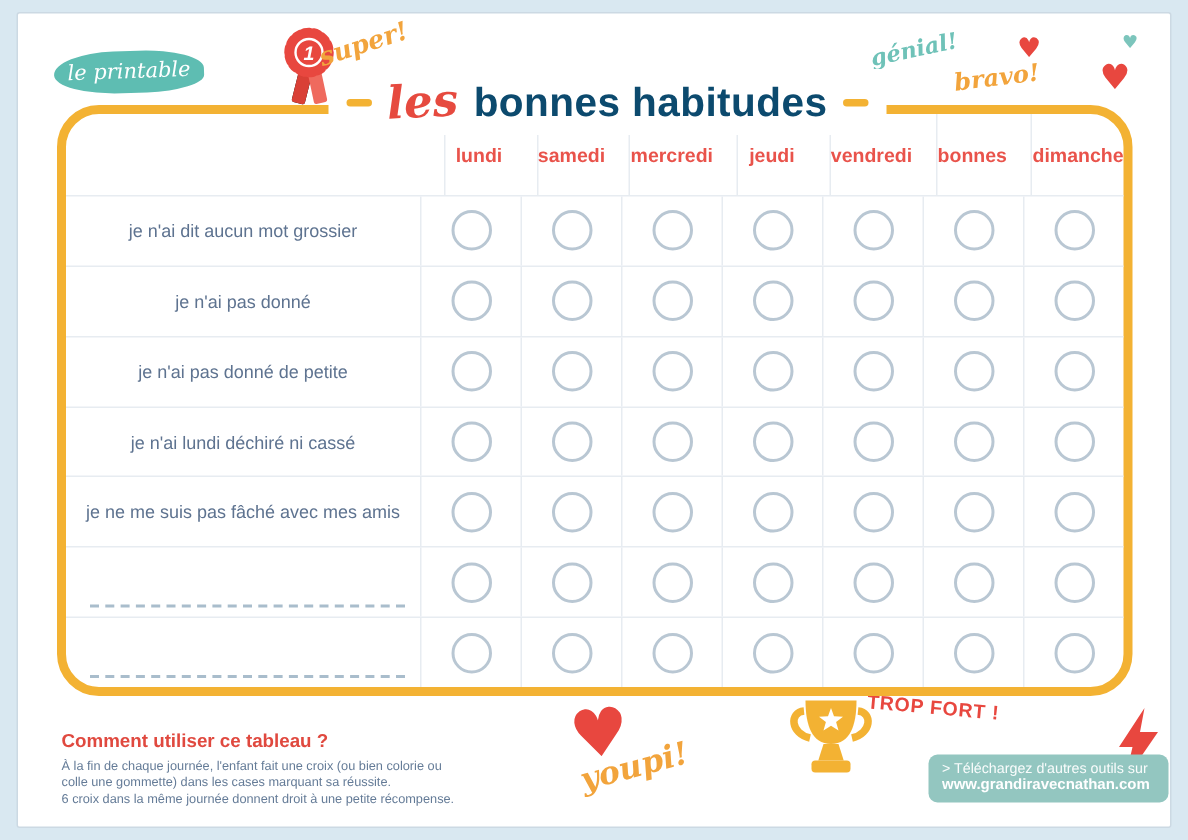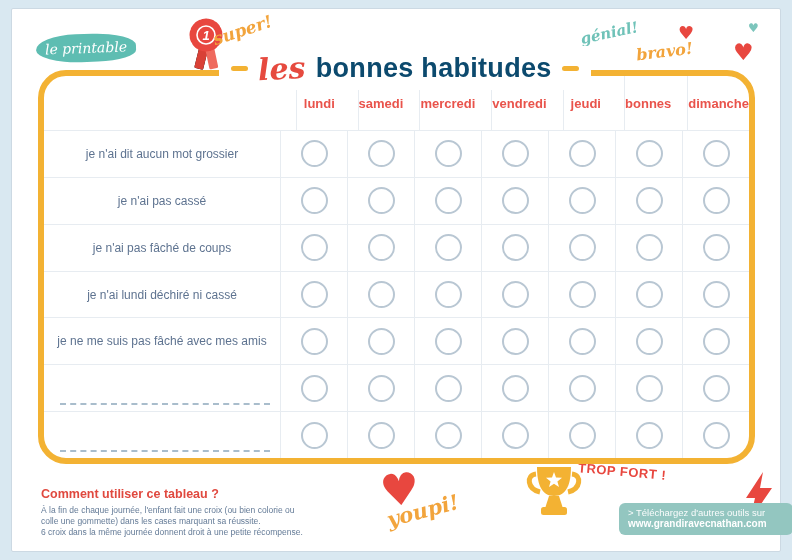--- a/index.html
+++ b/index.html
@@ -58,21 +58,21 @@
   
   .howto{position:absolute;left:41px;top:487px;width:340px;}
   .howto .ht{color:#e0493f;font-weight:bold;font-size:12.5px;margin-bottom:4px;}
   .howto .hl{color:#647b97;font-size:8.5px;line-height:11px;white-space:nowrap;}
   .h-big{left:380px;top:468px;font-size:44px;color:#e8473f;transform:rotate(-6deg);}
   .w-youpi{position:absolute;left:386px;top:498px;color:#f2a43c;font-size:21px;transform:rotate(-15deg);}
   .trophy{position:absolute;left:524px;top:462px;}
   .w-tropfort{position:absolute;left:578px;top:464px;color:#e8473f;font-weight:bold;font-size:13px;letter-spacing:.5px;transform:rotate(5deg);}
   .lightning{position:absolute;left:744px;top:472px;}
   .dlbox{
-    position:absolute;left:619px;top:503px;width:174px;height:32px;box-sizing:border-box;
+    position:absolute;left:619px;top:503px;width:160px;height:32px;box-sizing:border-box;
     background:#93c6c0;border-radius:6px;padding:4px 9px;
   }
   .dlbox .l1{color:rgba(255,255,255,.95);font-size:9.5px;line-height:11px;white-space:nowrap;}
   .dlbox .l2{color:#ffffff;font-size:10px;font-weight:bold;line-height:12px;white-space:nowrap;}
 </style>
 </head>
 <body>
 
 <div class="page"></div>
 
@@ -96,22 +96,22 @@
 <div class="heart h2">♥</div>
 <div class="heart h3">♥</div>
 
 <div class="habits-table">
   <div class="table-inner">
     <div class="thead">
         <div class="hspacer"></div>
         <div class="hcell">lundi</div>
         <div class="hcell">samedi</div>
         <div class="hcell">mercredi</div>
+        <div class="hcell">jeudi</div>
         <div class="hcell">vendredi</div>
-        <div class="hcell">jeudi</div>
         <div class="hcell">bonnes</div>
         <div class="hcell">dimanche</div>
       </div>
     <div class="rows">
         <div class="trow">
           <div class="lcell">je n'ai dit aucun mot grossier</div>
           <div class="dcell">
             <div class="circle"></div>
           </div>
           <div class="dcell">
@@ -127,45 +127,45 @@
             <div class="circle"></div>
           </div>
           <div class="dcell">
             <div class="circle"></div>
           </div>
           <div class="dcell">
             <div class="circle"></div>
           </div>
         </div>
         <div class="trow">
-          <div class="lcell">je n'ai pas cassé</div>
-          <div class="dcell">
-            <div class="circle"></div>
-          </div>
-          <div class="dcell">
-            <div class="circle"></div>
-          </div>
-          <div class="dcell">
-            <div class="circle"></div>
-          </div>
-          <div class="dcell">
-            <div class="circle"></div>
-          </div>
-          <div class="dcell">
-            <div class="circle"></div>
-          </div>
-          <div class="dcell">
-            <div class="circle"></div>
-          </div>
-          <div class="dcell">
-            <div class="circle"></div>
-          </div>
-        </div>
-        <div class="trow">
-          <div class="lcell">je n'ai pas fâché de coups</div>
+          <div class="lcell">je n'ai pas donné</div>
+          <div class="dcell">
+            <div class="circle"></div>
+          </div>
+          <div class="dcell">
+            <div class="circle"></div>
+          </div>
+          <div class="dcell">
+            <div class="circle"></div>
+          </div>
+          <div class="dcell">
+            <div class="circle"></div>
+          </div>
+          <div class="dcell">
+            <div class="circle"></div>
+          </div>
+          <div class="dcell">
+            <div class="circle"></div>
+          </div>
+          <div class="dcell">
+            <div class="circle"></div>
+          </div>
+        </div>
+        <div class="trow">
+          <div class="lcell">je n'ai pas donné de petite</div>
           <div class="dcell">
             <div class="circle"></div>
           </div>
           <div class="dcell">
             <div class="circle"></div>
           </div>
           <div class="dcell">
             <div class="circle"></div>
           </div>
           <div class="dcell">

